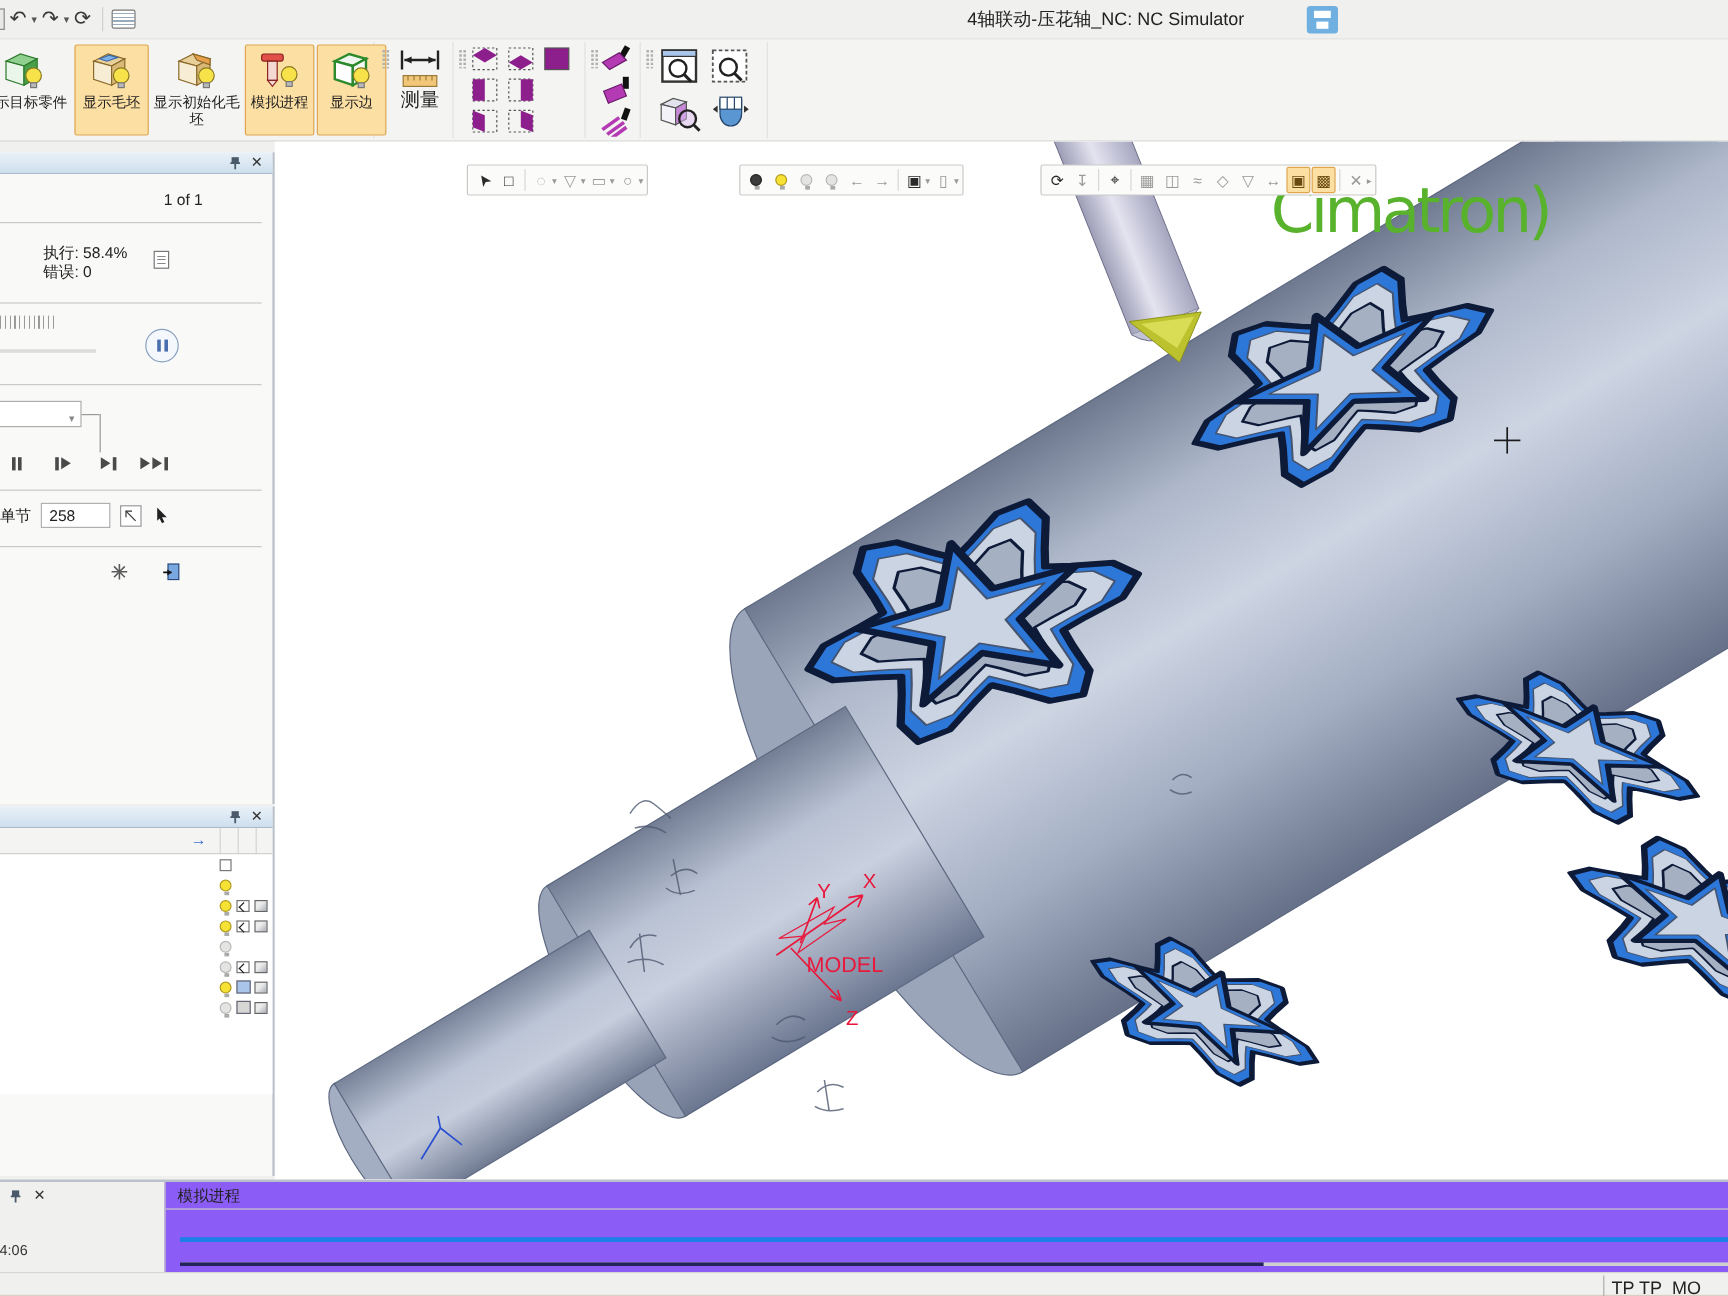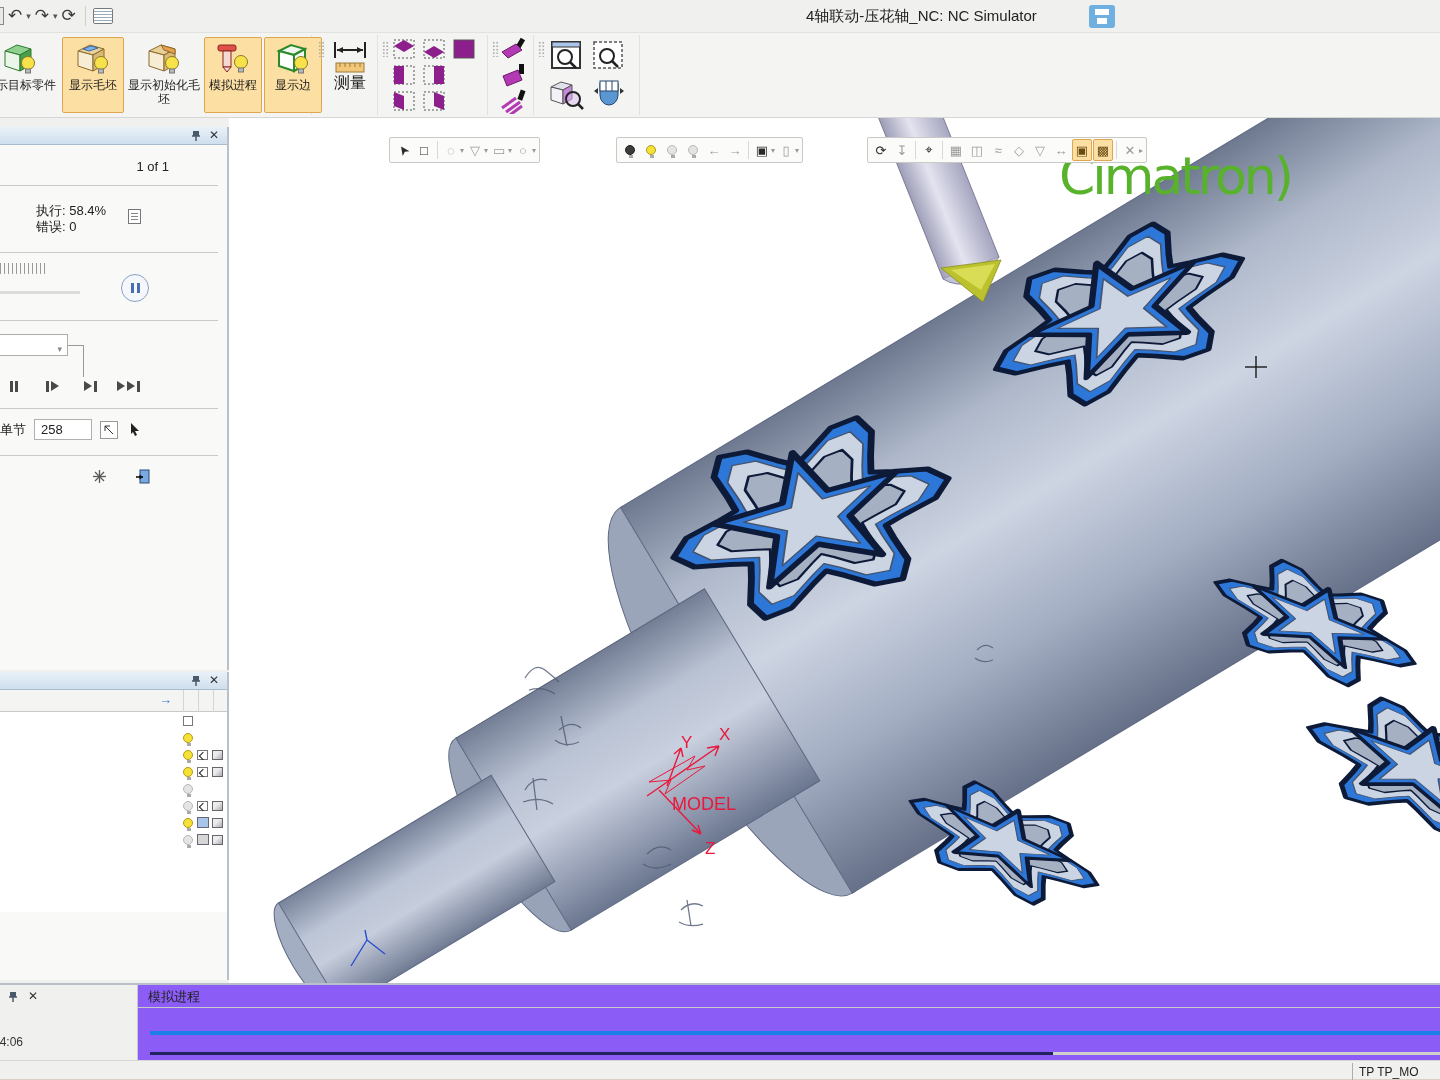--- a/index.html
+++ b/index.html
@@ -112,22 +112,22 @@
   .bb-time { position:absolute; left:-7px; top:50px; font-size:12px; color:#333; }
   .bb-main { position:absolute; left:137px; top:0; right:0; height:75px; border-left:1px solid #c9c9c7; background:#8b5cf6; }
   .bb-title { position:absolute; left:10px; top:3px; font-size:13px; color:#222; }
   .bb-hline { position:absolute; left:0; top:22px; right:0; height:1px; background:#c9c9c7; }
   .ptrack { position:absolute; left:12px; right:0; height:4px; background:transparent; }
   .pfill1 { height:4px; background:#1d7fe8; }
   .ptrack2 { position:absolute; left:12px; right:0; height:3px; background:#cfcfcd; }
   .pfill2 { height:3px; background:#23235e; }
   .statusbar { position:absolute; left:0; top:75px; width:1440px; height:22px; background:#f0f0ee; border-top:1px solid #d6d6d4;
     border-bottom:3px solid #d9cfc4; }
-  .statuscell { position:absolute; right:0; top:2px; width:88px; height:18px; border-left:1px solid #adadab;
-    font-size:12px; color:#222; padding:2px 0 0 6px; white-space:nowrap; overflow:hidden; }
+  .statuscell { position:absolute; right:0; top:2px; width:104px; height:18px; border-left:1px solid #adadab;
+    font-size:15px; color:#222; padding:2px 0 0 6px; white-space:nowrap; overflow:hidden; }
 </style>
 </head>
 <body>
 
 <div id="app">
 
   <div class="titlebar">
     <div class="qa" style="left:0;">
       <div class="qa-cut"></div>
       <span class="qa-btn">↶</span>

